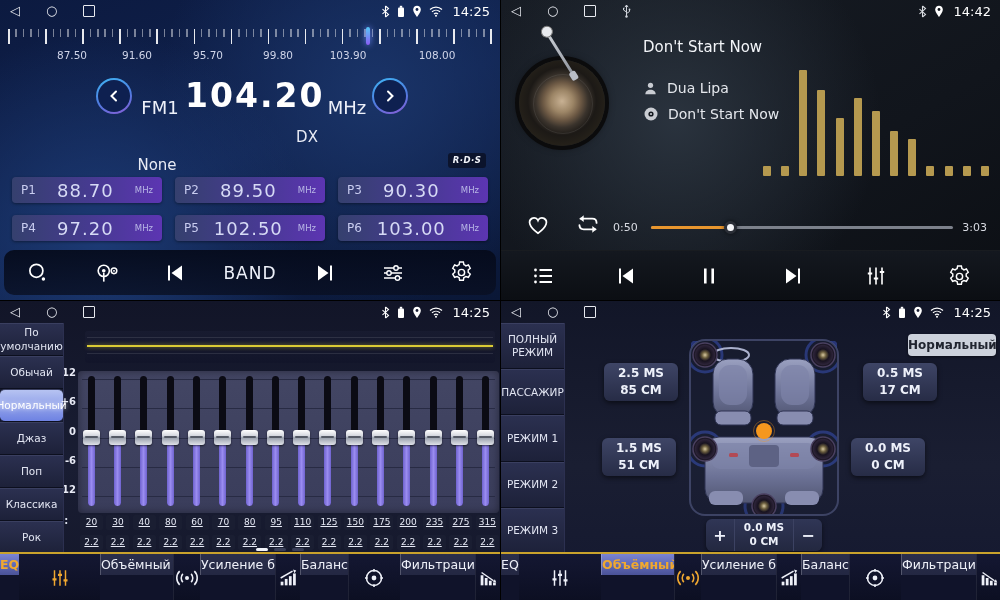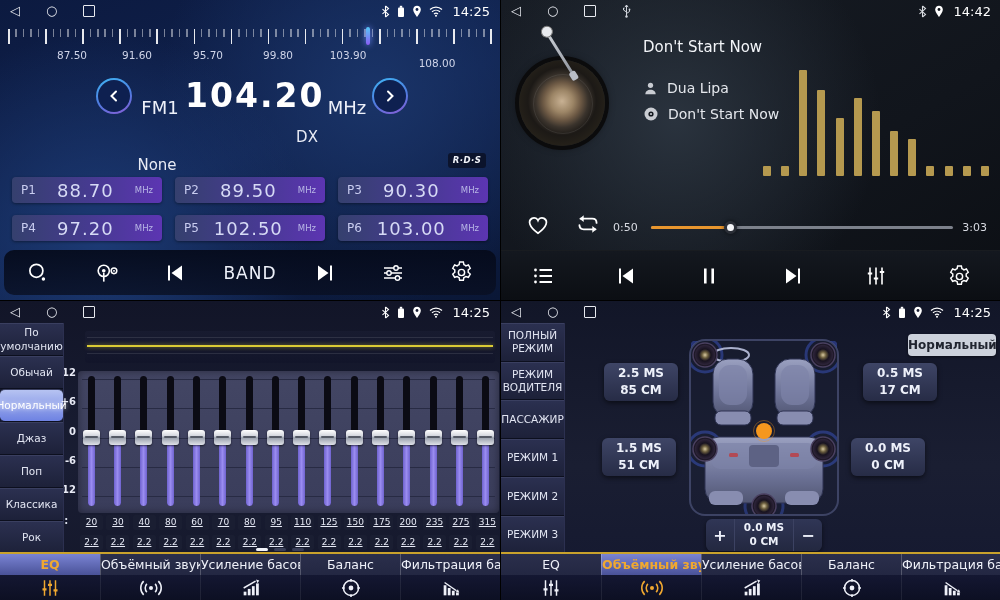--- a/index.html
+++ b/index.html
@@ -83,21 +83,21 @@
   .slider-knob::after{content:"";position:absolute;left:2px;right:2px;top:6.5px;height:2px;background:#555a66;border-radius:1px;}
   .fcq-label{position:absolute;left:50px;width:26px;text-align:left;font-size:10px;font-weight:bold;color:#d8dbe8;}
   .fcq-row{position:absolute;left:80px;width:419px;display:flex;justify-content:space-between;}
   .fcq-box{width:23px;height:15px;border-radius:2px;background:#1a1e32;color:#e6e9f5;font-size:9px;text-align:center;line-height:15px;cursor:pointer;text-decoration:underline;}
   .page-dots{position:absolute;left:256px;top:247px;display:flex;gap:6px;}
   .page-dots span{width:12px;height:3px;border-radius:2px;background:#3a3f58;}
   .page-dots span.active{background:#f2f4fa;}
 
   
   .tabbar{position:absolute;left:0;right:0;bottom:0;height:47px;border-top:2px solid #c9a22c;background:#10132a;display:flex;z-index:15;}
-  .tab{width:20%;display:flex;flex-direction:column;cursor:pointer;box-sizing:border-box;}
+  .tab{width:20%;display:flex;flex-direction:row;cursor:pointer;box-sizing:border-box;}
   .tab-label{height:21px;line-height:21px;text-align:center;font-size:12.5px;color:#eef0f8;background:linear-gradient(180deg,#2b2f4c,#232742);white-space:nowrap;overflow:hidden;border-left:1px solid rgba(255,255,255,0.22);box-sizing:border-box;}
   .tab:first-child .tab-label{border-left:none;}
   .tab-icon{flex:1;display:flex;align-items:center;justify-content:center;background:linear-gradient(180deg,#141732,#0c0f22);color:#eef0f8;border-left:1px solid rgba(255,255,255,0.08);}
   .tab:first-child .tab-icon{border-left:none;}
   .tab.selected .tab-label{background:linear-gradient(180deg,#7a84d4,#4a5298);color:#f0a830;font-weight:bold;}
   .tab.selected .tab-icon{color:#f0a830;}
 
   
   .profile-badge{position:absolute;left:407px;top:33px;width:88px;height:22px;border-radius:4px;background:#ccd1db;color:#20242f;font-size:12px;font-weight:bold;text-align:center;line-height:22px;cursor:pointer;box-shadow:0 1px 3px rgba(0,0,0,0.5);}
   .car-panel{position:absolute;left:188px;top:38px;width:150px;height:177px;border:2px solid #3d4364;border-radius:16px;background:rgba(28,32,52,0.4);box-sizing:border-box;}
@@ -214,21 +214,21 @@
         <div class="tick"></div>
         <div class="tick major"></div>
       </div>
     <div class="dial-pointer" id="dial-pointer" style="left: calc(73.5% - 2px);"></div>
     <div class="dial-labels" id="dial-labels">
         <span style="left: calc(14.4% - 22px);">87.50</span>
         <span style="left: calc(27.4% - 22px);">91.60</span>
         <span style="left: calc(41.6% - 22px);">95.70</span>
         <span style="left: calc(55.6% - 22px);">99.80</span>
         <span style="left: calc(69.6% - 22px);">103.90</span>
-        <span style="left: calc(87.4% - 22px); margin-top: 8px;">108.00</span>
+        <span style="left: calc(87.4% - 22px);">108.00</span>
       </div>
 
     <div class="freq-btn" style="left:96px;top:78px;">
       <svg width="12" height="12" viewBox="0 0 12 12">
           <path d="M8 1.5L3.5 6 8 10.5" stroke="#fff" stroke-width="2" fill="none" stroke-linecap="round"></path>
         </svg>
     </div>
     <div class="band-label">FM1</div>
     <div class="freq-value">104.20</div>
     <div class="freq-unit">MHz</div>
@@ -735,21 +735,20 @@
               <path d="M1 3.5C4.5.2 9.5.2 13 3.5M3 5.8c2.3-2.1 5.7-2.1 8 0M5 8c1.2-1 2.8-1 4 0" stroke="#fff" stroke-width="1.2" fill="none"></path>
               <circle cx="7" cy="9.8" r="1" fill="#fff"></circle>
             </svg>
           </span>
         <span class="sb-time">14:25</span>
       </div>
     </div>
 
     <div class="side-list" id="sound-modes">
         <div class="side-item">ПОЛНЫЙ РЕЖИМ</div>
-        <div class="side-item">РЕЖИМ ВОДИТЕЛЯ</div>
         <div class="side-item">ПАССАЖИР</div>
         <div class="side-item">РЕЖИМ 1</div>
         <div class="side-item">РЕЖИМ 2</div>
         <div class="side-item">РЕЖИМ 3</div>
       </div>
 
     <div class="profile-badge">Нормальный</div>
 
     <div class="car-panel">
       <svg width="146" height="173" viewBox="0 0 146 173" style="position:absolute;left:0;top:0;">

